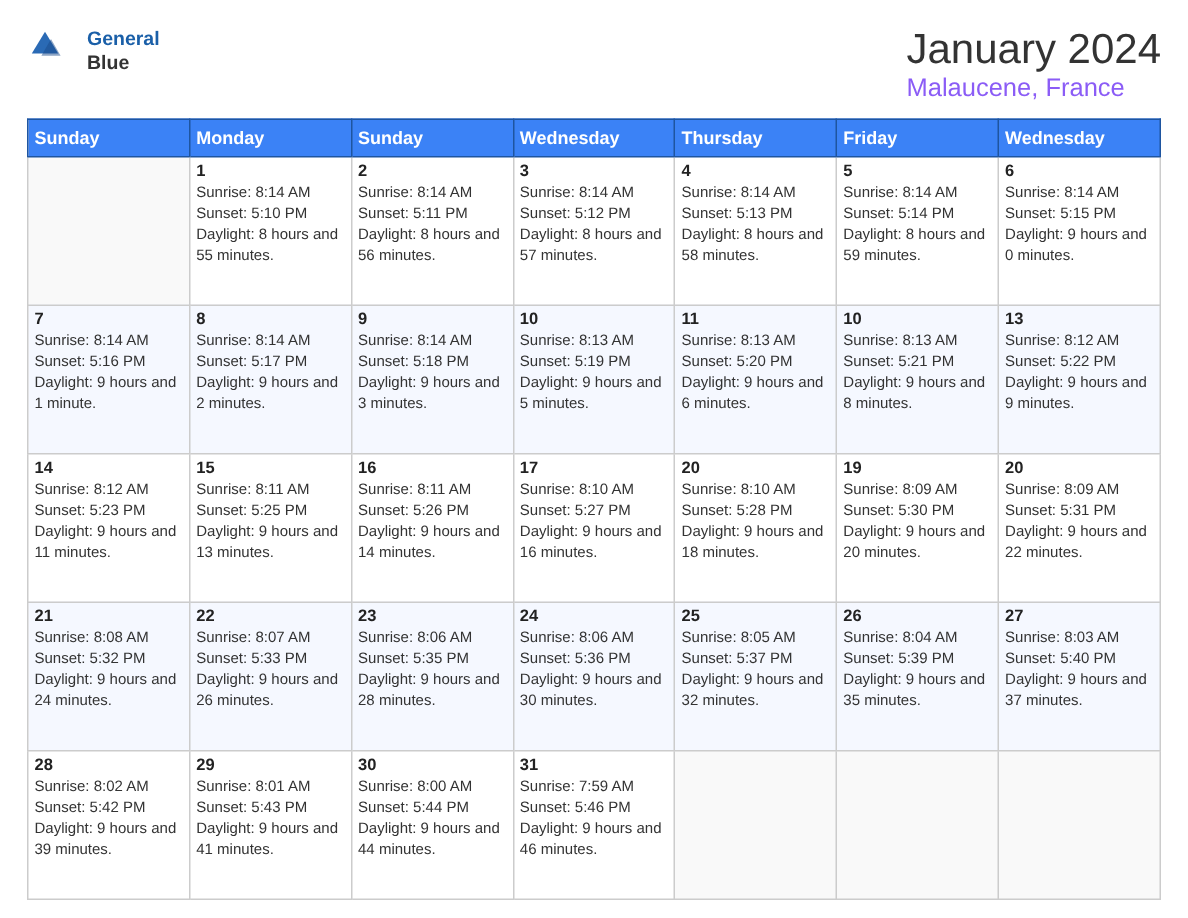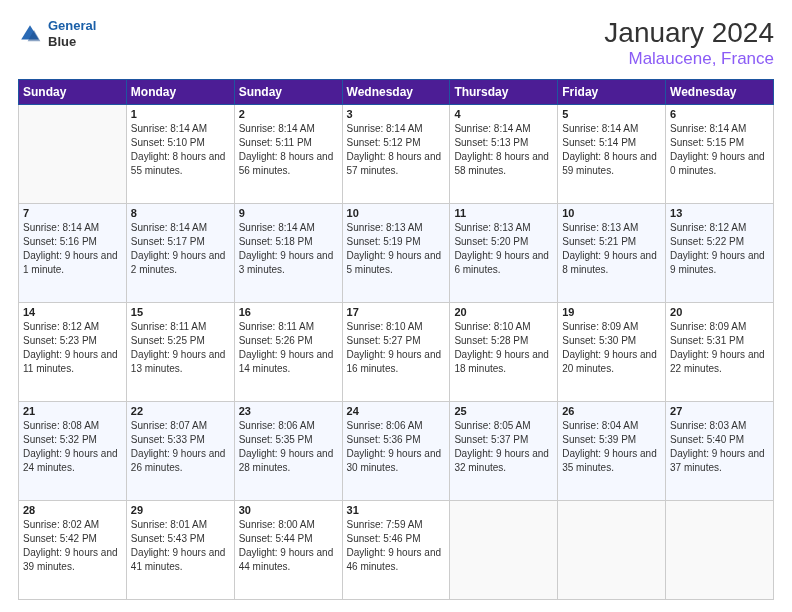--- a/index.html
+++ b/index.html
@@ -18,58 +18,56 @@
       flex-direction: column;
     }
     .header {
       display: flex;
       justify-content: space-between;
       align-items: flex-start;
       margin-bottom: 10px;
     }
     .logo {
       display: flex;
-      align-items: center;
-      gap: 6px;
+      gap: 16px;
     }
     .logo-text {
       font-size: 13px;
       font-weight: bold;
       color: #333;
       line-height: 1.2;
     }
     .logo-text span {
       color: #1a5fa8;
     }
     .logo-icon {
       width: 24px;
       height: 24px;
     }
     .title-block {
-      text-align: right;
     }
     .main-title {
       font-size: 28px;
       font-weight: normal;
       color: #333;
       line-height: 1.1;
     }
     .subtitle {
       font-size: 17px;
       color: #8b5cf6;
     }
     .calendar {
       flex: 1;
       border: 1px solid #ccc;
       border-collapse: collapse;
       width: 100%;
       table-layout: fixed;
     }
     .calendar th {
-      background: #4c1d95;
+      background: #3b82f6;
       color: #fff;
       font-size: 12px;
       font-weight: bold;
       padding: 5px 4px;
       text-align: left;
       border: 1px solid #1e55a0;
     }
     .calendar td {
       vertical-align: top;
       border: 1px solid #ccc;

